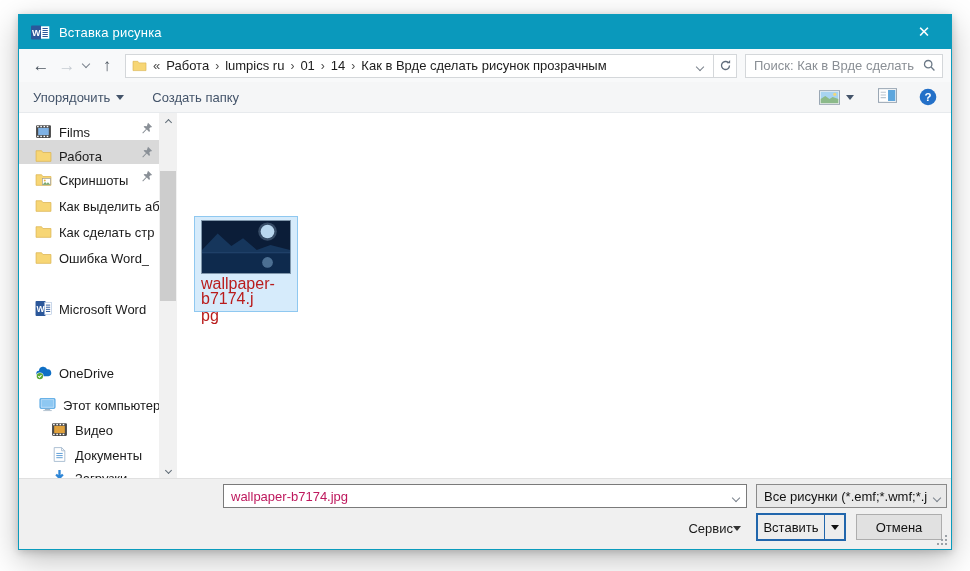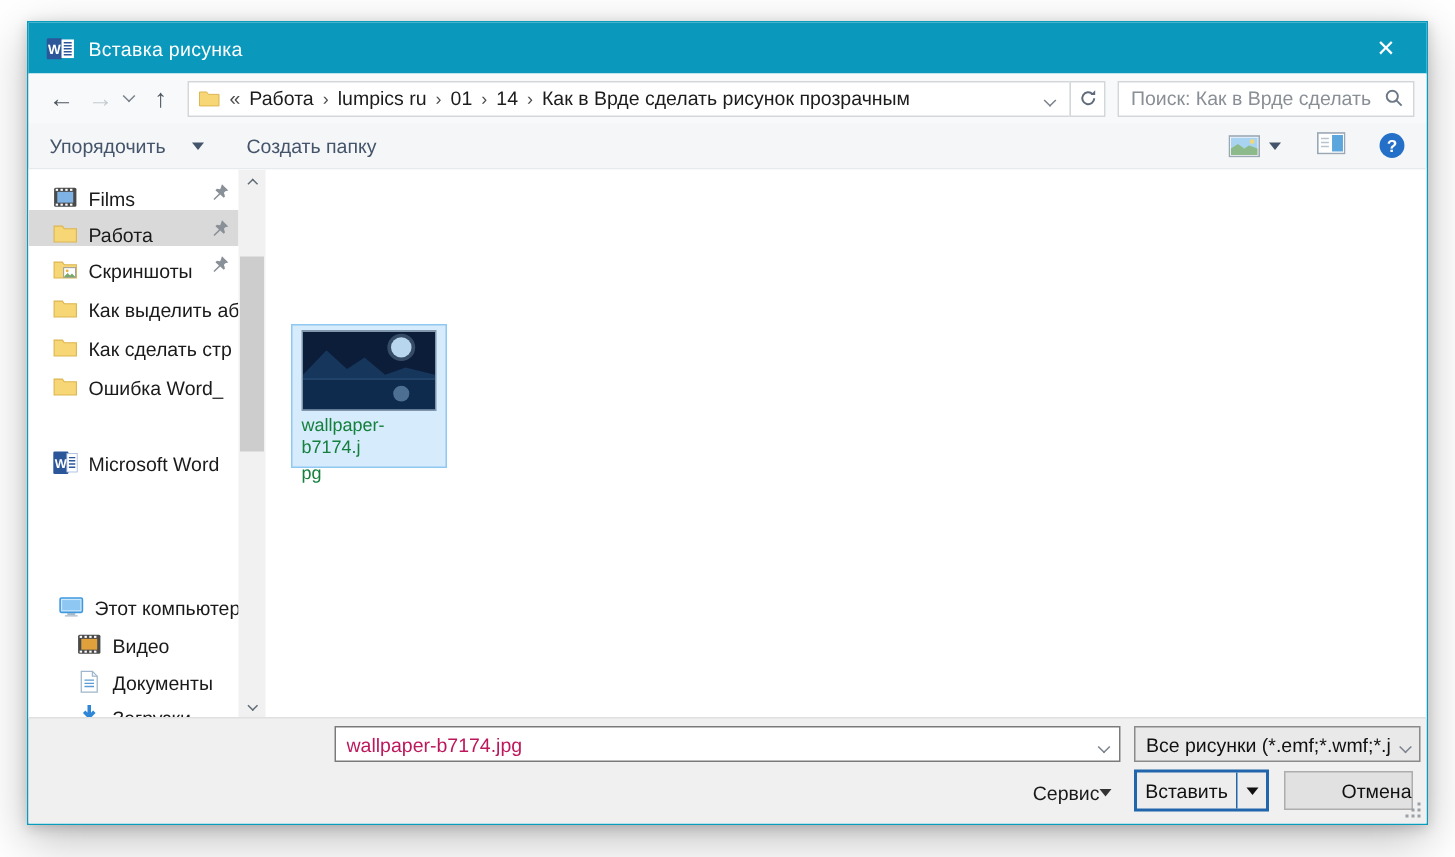--- a/index.html
+++ b/index.html
@@ -34,21 +34,21 @@
     display:flex;align-items:center;justify-content:center;flex:0 0 auto;}
   .searchbox{width:198px;height:24px;background:#fff;border:1px solid #d4d7da;margin-left:8px;
     display:flex;align-items:center;flex:0 0 auto;}
   .searchbox input{flex:1;border:0;outline:0;height:20px;font:13px "Liberation Sans",sans-serif;
     padding:0 0 0 8px;color:#333;background:transparent;min-width:0;}
   .searchbox input::placeholder{color:#8a8f95;}
   .searchbox .mag{flex:0 0 auto;margin:0 6px;}
   
   .toolbar{height:31px;background:#f5f6f7;border-bottom:1px solid #e7eaed;display:flex;align-items:center;
     padding:0 14px;color:#44546a;}
-  .tbtn{display:flex;align-items:center;gap:18px;color:#44546a;}
+  .tbtn{display:flex;align-items:center;gap:6px;color:#44546a;}
   .tbtn.organize{margin-right:28px;}
   .tri-down{width:0;height:0;border-left:4px solid transparent;border-right:4px solid transparent;
     border-top:5px solid #44546a;display:inline-block;}
   .tool-icons{margin-left:auto;display:flex;align-items:center;gap:10px;}
   .viewbtn{display:flex;align-items:center;gap:6px;}
   .previewbtn{margin-left:14px;}
   .helpbtn{margin-left:12px;display:flex;}
   
   .main{position:relative;height:366px;background:#fff;overflow:hidden;}
   .sidebar{position:absolute;left:0;top:0;width:140px;height:100%;background:#fff;}
@@ -62,41 +62,41 @@
   .side-scroll{position:absolute;left:140px;top:0;width:18px;height:100%;background:#f1f1f1;}
   .scroll-arrow{position:absolute;left:0;width:18px;height:16px;display:flex;align-items:center;justify-content:center;}
   .scroll-arrow .chev{border-color:#5f6b76;width:5px;height:5px;}
   .scroll-arrow.up{top:0;} .scroll-arrow.up .chev{transform:rotate(-135deg);margin-top:3px;}
   .scroll-arrow.down{bottom:0;} .scroll-arrow.down .chev{transform:rotate(45deg);margin-top:-2px;}
   .scroll-thumb{position:absolute;left:1px;right:1px;top:58px;height:130px;background:#cdcdcd;}
   
   .file-tile{position:absolute;left:175px;top:103px;width:104px;height:96px;background:#d6ebfb;
     border:1px solid #8fc8f0;padding:3px 6px 0 6px;}
   .file-tile .thumb{width:90px;height:54px;display:block;border:1px solid #7f96ab;}
-  .file-tile .fname{font-size:12px;line-height:15px;color:#15803d;margin-top:2px;}
+  .file-tile .fname{font-size:16px;line-height:15px;color:#b91c1c;margin-top:2px;}
   
   .bottom{position:absolute;left:0;right:0;bottom:0;height:71px;background:#f0f0f0;border-top:1px solid #e0e0e0;}
   .fn-label{position:absolute;left:0;top:9px;width:197px;text-align:right;color:#1a1a1a;}
   .fn-combo{position:absolute;left:204px;top:5px;width:524px;height:24px;background:#fff;border:1px solid #7a7a7a;
     display:flex;align-items:center;}
   .fn-combo input{flex:1;border:0;outline:0;font:13px "Liberation Sans",sans-serif;padding:0 0 0 7px;color:#be185d;min-width:0;background:transparent;}
   .fn-combo .combo-chev{padding:0 7px;}
   .ft-combo{position:absolute;left:737px;top:5px;width:191px;height:24px;background:#e9e9e9;border:1px solid #8a8a8a;
     display:flex;align-items:center;overflow:hidden;}
   .ft-combo .ftext{flex:1;white-space:nowrap;overflow:hidden;padding-left:7px;color:#111;}
   .ft-combo .combo-chev{padding:0 6px;}
   .svc-btn{position:absolute;left:652px;top:36px;width:76px;height:26px;display:flex;align-items:center;
     justify-content:flex-end;padding:0 6px;color:#1a1a1a;}
   .insert-btn{position:absolute;left:737px;top:34px;width:90px;height:28px;background:#ededed;
     border:2px solid #2166ac;display:flex;align-items:stretch;}
   .insert-btn .ilabel{flex:1;display:flex;align-items:center;justify-content:center;color:#111;}
   .insert-btn .iarrow{width:20px;border-left:1px solid #2166ac;display:flex;align-items:center;justify-content:center;}
   .insert-btn .tri-down{border-top-color:#111;}
   .cancel-btn{position:absolute;left:837px;top:35px;width:86px;height:26px;background:#e1e1e1;border:1px solid #adadad;
-    display:flex;align-items:center;justify-content:flex-end;color:#111;}
+    display:flex;align-items:center;justify-content:center;color:#111;}
   .grip{position:absolute;right:3px;bottom:3px;width:13px;height:13px;}
   .grip i{position:absolute;width:2px;height:2px;background:#9aa0a6;}
   .grip i:nth-child(1){right:1px;bottom:1px;} .grip i:nth-child(2){right:1px;bottom:5px;}
   .grip i:nth-child(3){right:5px;bottom:1px;} .grip i:nth-child(4){right:1px;bottom:9px;}
   .grip i:nth-child(5){right:5px;bottom:5px;} .grip i:nth-child(6){right:9px;bottom:1px;}
 </style>
 </head>
 <body>
 
 <div class="window">
@@ -270,20 +270,29 @@
           <rect x="9" y="2.2" width="6.5" height="11.6" fill="#fff" stroke="#9db6d8" stroke-width="0.5"></rect>
           <g stroke="#2b579a" stroke-width="0.9">
               <path d="M10.3 4.8h4M10.3 6.8h4M10.3 8.8h4M10.3 10.8h4"></path>
             </g>
           <text x="5.2" y="11.3" font-size="8" font-weight="bold" fill="#fff" text-anchor="middle" font-family="Liberation Sans,sans-serif">W</text>
         </svg>
         <span class="slabel">Microsoft Word</span>
       </div>
 
 
+      <div class="side-item" style="top:244px">
+        <svg class="sicon" viewBox="0 0 16 16">
+          <path d="M4 11.5a2.6 2.6 0 0 1-.3-5.2A4 4 0 0 1 11.4 5a3.2 3.2 0 0 1 1.2 6.5z" fill="#0f6fc5"></path>
+          <circle cx="4.6" cy="11.4" r="3.5" fill="#fff"></circle>
+            <circle cx="4.6" cy="11.4" r="3" fill="#5aa832"></circle>
+          <path d="M3.1 11.4l1.1 1.1 1.9-2.1" stroke="#fff" stroke-width="1" fill="none"></path>
+        </svg>
+        <span class="slabel">OneDrive</span>
+      </div>
 
       <div class="side-item lvl-computer" style="top:276px">
         <svg class="sicon" viewBox="0 0 16 16">
           <rect x="1" y="2.5" width="14" height="9" rx="0.8" fill="#cfe7fb" stroke="#3d9ae0"></rect>
           <rect x="2.3" y="3.8" width="11.4" height="6.4" fill="#8ec8f2"></rect>
           <rect x="5.5" y="12" width="5" height="1.1" fill="#9ab0c4"></rect>
             <rect x="4" y="13.2" width="8" height="1" fill="#b9c7d4"></rect>
         </svg>
         <span class="slabel">Этот компьютер</span>
       </div>

